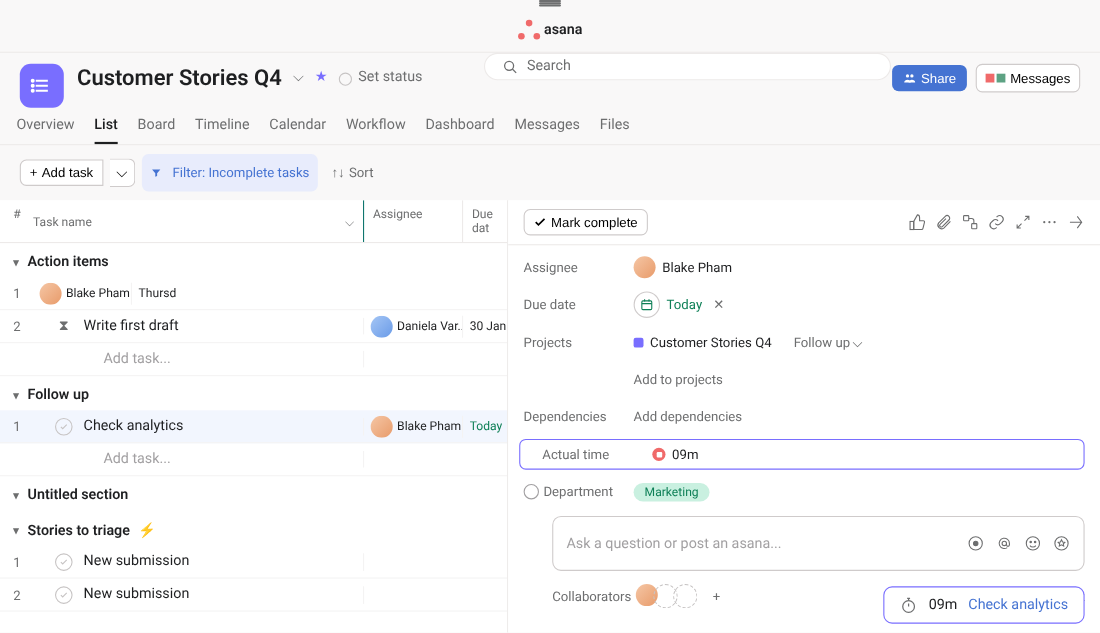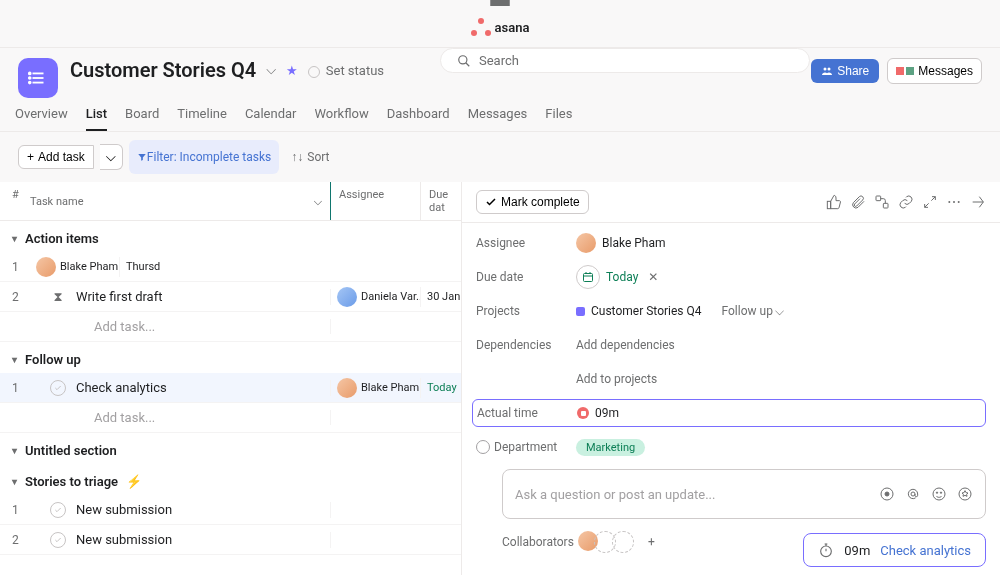--- a/index.html
+++ b/index.html
@@ -34,21 +34,21 @@
   .btn-custom .sq { width:8px; height:8px; display:inline-block; }
   
   .tabs { display:flex; gap:18px; padding:8px 18px 0 15px; font-size:13px; color:#6d6e6f; border-bottom:1px solid #edeae9; }
   .tabs .tab { padding-bottom:8px; cursor:pointer; }
   .tabs .tab.active { color:#1e1f21; border-bottom:2px solid #1e1f21; font-weight:500; }
   
   
   .listbar { display:flex; align-items:center; gap:6px; padding:8px 18px; }
   .btn-add { background:#fff; border:1px solid #cfcbcb; border-radius:6px 0 0 6px; padding:4px 8px; font-size:12px; display:flex; align-items:center; gap:4px; }
   .btn-add-caret { background:#fff; border:1px solid #cfcbcb; border-left:none; border-radius:0 6px 6px 0; padding:4px 6px; }
-  .pill-filter { background:#e8ecfc; color:#4573d2; border-radius:6px; padding:10px 8px; font-size:12px; display:flex; align-items:center; gap:0; }
+  .pill-filter { background:#e8ecfc; color:#4573d2; border-radius:6px; padding:10px 8px; font-size:12px; display:flex; align-items:center; gap:10px; }
   .sortlink { color:#6d6e6f; font-size:12px; display:flex; align-items:center; gap:4px; margin-left:6px; }
   
   .board { display:flex; height: calc(575px - 48px - 60px - 30px - 40px); }
   .leftpane { flex:0 0 462px; border-right:1px solid #edeae9; background:#fff; overflow:hidden; }
   .rightpane { flex:1; background:#fff; display:flex; flex-direction:column; }
   
   .colhdr { display:flex; color:#6d6e6f; font-size:11px; border-bottom:1px solid #edeae9; }
   .colhdr .c-num { width:30px; padding:6px 0 6px 12px; }
   .colhdr .c-name { flex:1; padding:6px 0; display:flex; align-items:center; justify-content:space-between; padding-right:8px; border-right:1px solid #0f766e; }
   .colhdr .c-assn { width:90px; padding:6px 8px; border-right:1px solid #edeae9; }
@@ -79,21 +79,21 @@
   .det-body { padding:6px 14px 0 14px; font-size:12px; display:flex; flex-direction:column; gap:6px; }
   .det-row { display:flex; align-items:center; min-height:28px; }
   .det-label { width:100px; color:#6d6e6f; }
   .det-val { display:flex; align-items:center; gap:6px; }
   .cal-ic { width:24px; height:24px; border:1px solid #cfcbcb; border-radius:50%; display:flex; align-items:center; justify-content:center; color:#0d7f56; }
   .x-btn { color:#6d6e6f; cursor:pointer; font-size:12px; margin-left:4px; }
   .proj-chip { display:flex; align-items:center; gap:6px; }
   .proj-chip .sq { width:9px; height:9px; background:#796eff; border-radius:2px; }
   .followup { color:#6d6e6f; margin-left:14px; font-size:12px; display:flex; align-items:center; gap:2px; }
   .addlink { color:#6d6e6f; font-size:12px; }
-  .det-row.hl { border:1.5px solid #796eff; border-radius:6px; padding:2px 4px; margin-left:-4px; }
+  .det-row.hl { border:1.5px solid #796eff; border-radius:6px; padding:2px 20px; margin-left:-4px; }
   .rec-dot { width:12px; height:12px; background:#f06a6a; border-radius:50%; display:inline-flex; align-items:center; justify-content:center; }
   .rec-dot::after { content:''; width:5px; height:5px; background:#fff; border-radius:1px; }
   .tag-mkt { background:#c9f0e0; color:#0d7f56; border-radius:10px; padding:2px 10px; font-size:11px; }
   .dept-ic { width:14px; height:14px; border:1.5px solid #a2a0a2; border-radius:50%; margin-right:4px; }
   
   .commentbox { margin:8px 14px 4px 40px; border:1px solid #cfcbcb; border-radius:8px; padding:10px 12px; display:flex; align-items:center; color:#a2a0a2; min-height:50px; }
   .commentbox .cb-right { margin-left:auto; display:flex; gap:10px; color:#6d6e6f; }
   
   .collab { display:flex; align-items:center; padding:8px 14px 6px 40px; gap:8px; font-size:12px; color:#6d6e6f; }
   .collab .pluscirc { width:22px; height:22px; border:1px dashed #c7c4c4; border-radius:50%; }
@@ -372,47 +372,47 @@
         <div class="det-label">Projects</div>
         <div class="det-val">
           <span class="proj-chip">
               <span class="sq"></span>
               <span>Customer Stories Q4</span>
             </span>
           <span class="followup"><span>Follow up</span> ⌵</span>
         </div>
       </div>
       <div class="det-row">
+        <div class="det-label"></div>
+        <div class="det-val addlink">Add to projects</div>
+      </div>
+      <div class="det-row">
         <div class="det-label">Dependencies</div>
         <div class="det-val addlink">Add dependencies</div>
-      </div>
-      <div class="det-row">
-        <div class="det-label"></div>
-        <div class="det-val addlink">Add to projects</div>
       </div>
       <div class="det-row hl">
         <div class="det-label">Actual time</div>
         <div class="det-val">
           <span class="rec-dot"></span>
           <span>09m</span>
         </div>
       </div>
       <div class="det-row">
         <div class="det-label" style="display:flex;align-items:center">
             <span class="dept-ic"></span>
             <span>Department</span>
           </div>
         <div class="det-val">
             <span class="tag-mkt">Marketing</span>
           </div>
       </div>
     </div>
 
     <div class="commentbox">
-      <span>Ask a question or post an update...</span>
+      <span>Ask a question or post an asana...</span>
       <div class="cb-right">
         <svg class="ic" viewBox="0 0 24 24" fill="none" stroke="currentColor" stroke-width="1.5">
             <circle cx="12" cy="12" r="9"></circle>
             <circle cx="12" cy="12" r="3" fill="currentColor"></circle>
           </svg>
         <svg class="ic" viewBox="0 0 24 24" fill="none" stroke="currentColor" stroke-width="1.5">
             <circle cx="12" cy="12" r="3"></circle>
             <path d="M15 12v2a2 2 0 004 0v-2a7 7 0 10-3 5.7"></path>
           </svg>
         <svg class="ic" viewBox="0 0 24 24" fill="none" stroke="currentColor" stroke-width="1.5">

